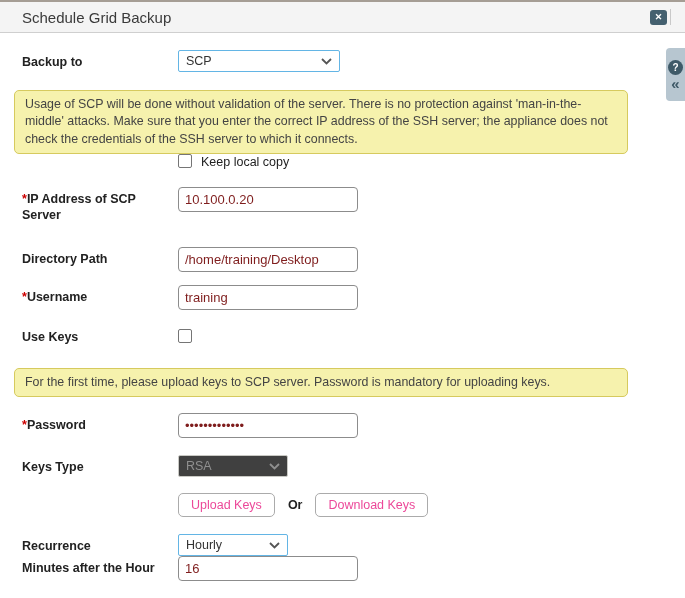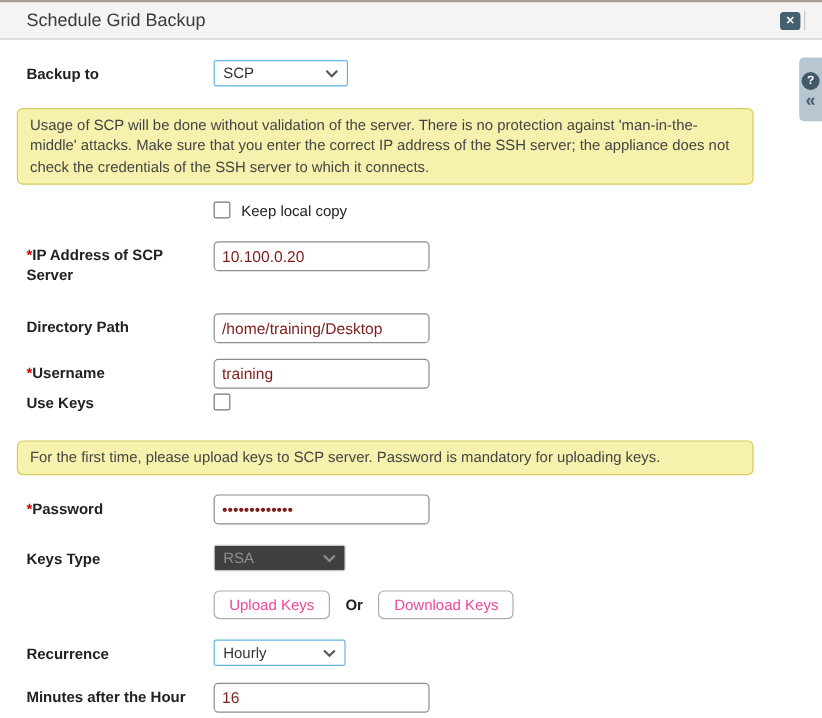--- a/index.html
+++ b/index.html
@@ -45,42 +45,42 @@
   input.text {
     width:180px; height:25px; border:1px solid #8c8c8c; border-radius:4px;
     font-family:"Liberation Sans", sans-serif; font-size:13px; color:#7f1d1d;
     padding:0 6px; background:#fff; outline:none;
   }
   .select {
     height:22px; border:1px solid #63b5e5; border-radius:2px; background:#fff;
     display:flex; align-items:center; justify-content:space-between;
     font-size:12.5px; color:#333; padding:0 7px; cursor:pointer;
   }
-  .select.w135 { width:112px;gap:12px; }
+  .select.w135 { width:162px;gap:12px; }
   .select.w110 { width:110px; }
   .select.disabled { background:#404040; border:1px solid #c9c9c4; color:#8f8f8f; cursor:default; }
   .chev { width:11px; height:7px; flex:0 0 auto; margin-left:6px; }
   .chev polyline { fill:none; stroke:#555; stroke-width:1.8; }
   .select.disabled .chev polyline { stroke:#8f8f8f; }
 
   .checkbox {
     width:14px; height:14px; border:1px solid #757575; border-radius:2px;
     background:#fff; display:inline-block; cursor:pointer; flex:0 0 auto;
   }
   .cb-label { font-size:12.5px; color:#222; margin-left:9px; padding-top:1px; }
 
   .btn {
     background:#fff; border:1px solid #ababab; border-radius:5px; color:#ec4899;
     font-family:"Liberation Sans", sans-serif; font-size:12.5px; padding:4px 12px;
     height:24px; cursor:pointer;
   }
   .or { font-size:12.5px; font-weight:bold; color:#222; margin:5px 13px 0; }
 
-  .mt17{margin-top:17px}.mt18{margin-top:18px}.mt14{margin-top:14px}
-  .mt24{margin-top:24px}.mt13{margin-top:13px}.mt15{}
+  .mt17{margin-top:17px}.mt18{margin-top:18px}.mt14{}
+  .mt24{margin-top:24px}.mt13{margin-top:13px}.mt15{margin-top:15px}
   .mt22{margin-top:22px}.mt16{margin-top:16px}
 </style>
 </head>
 <body>
 
 <div class="dialog">
 
   <div class="titlebar">
     <div class="title">Schedule Grid Backup</div>
     <div class="close-btn">✕</div>

